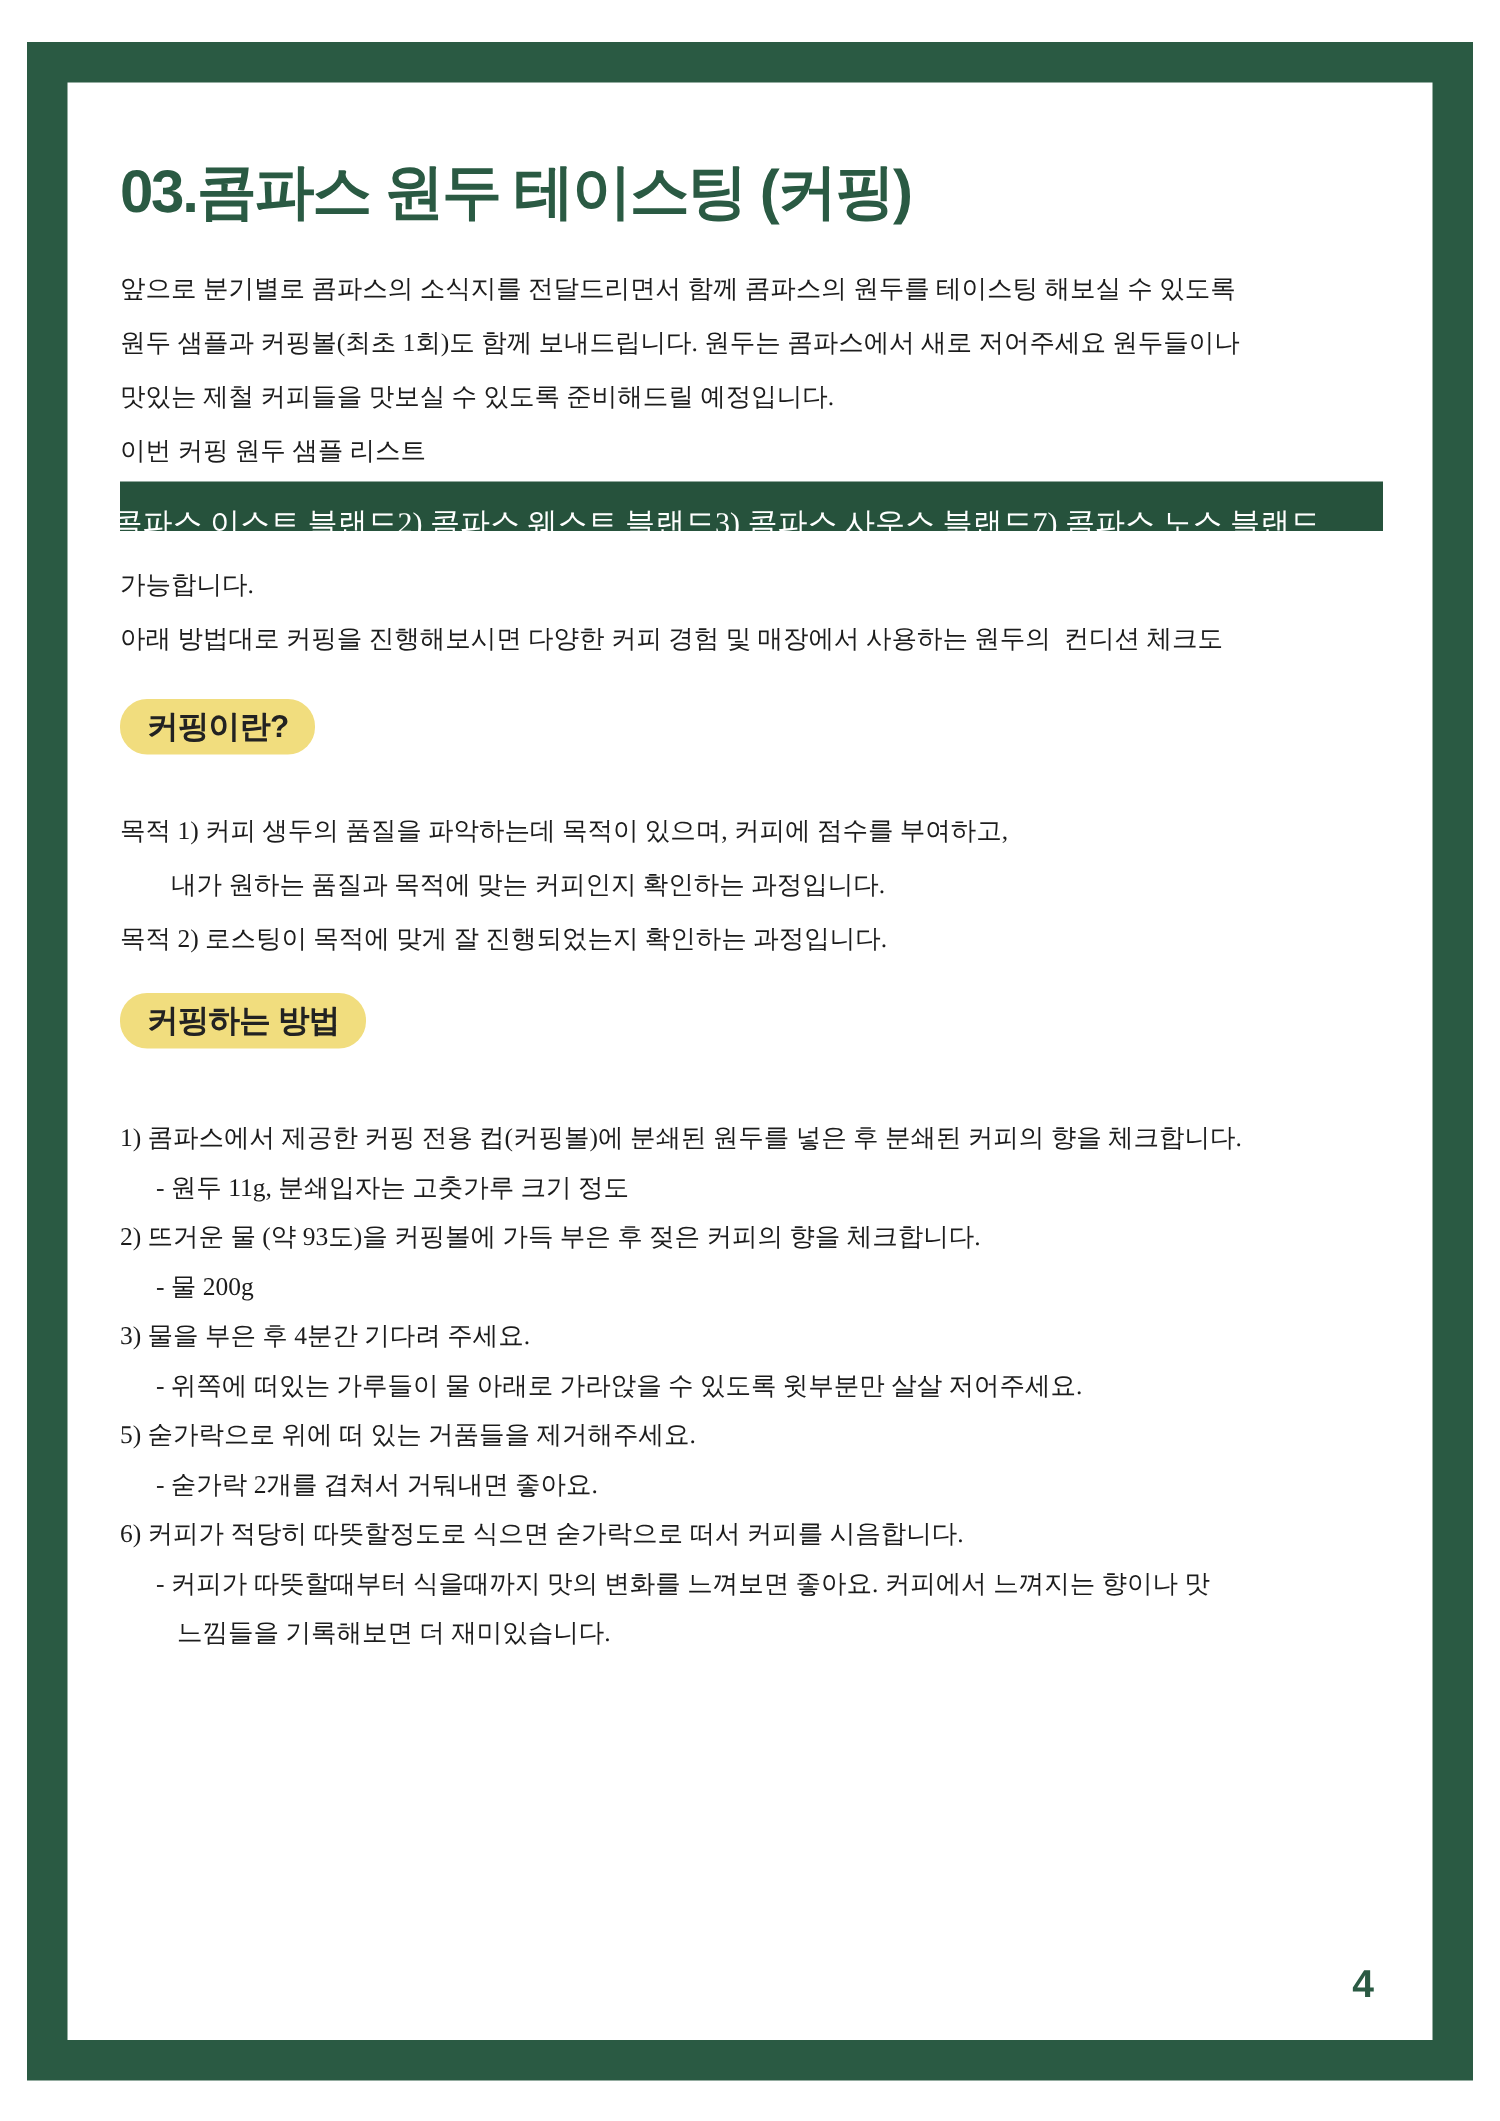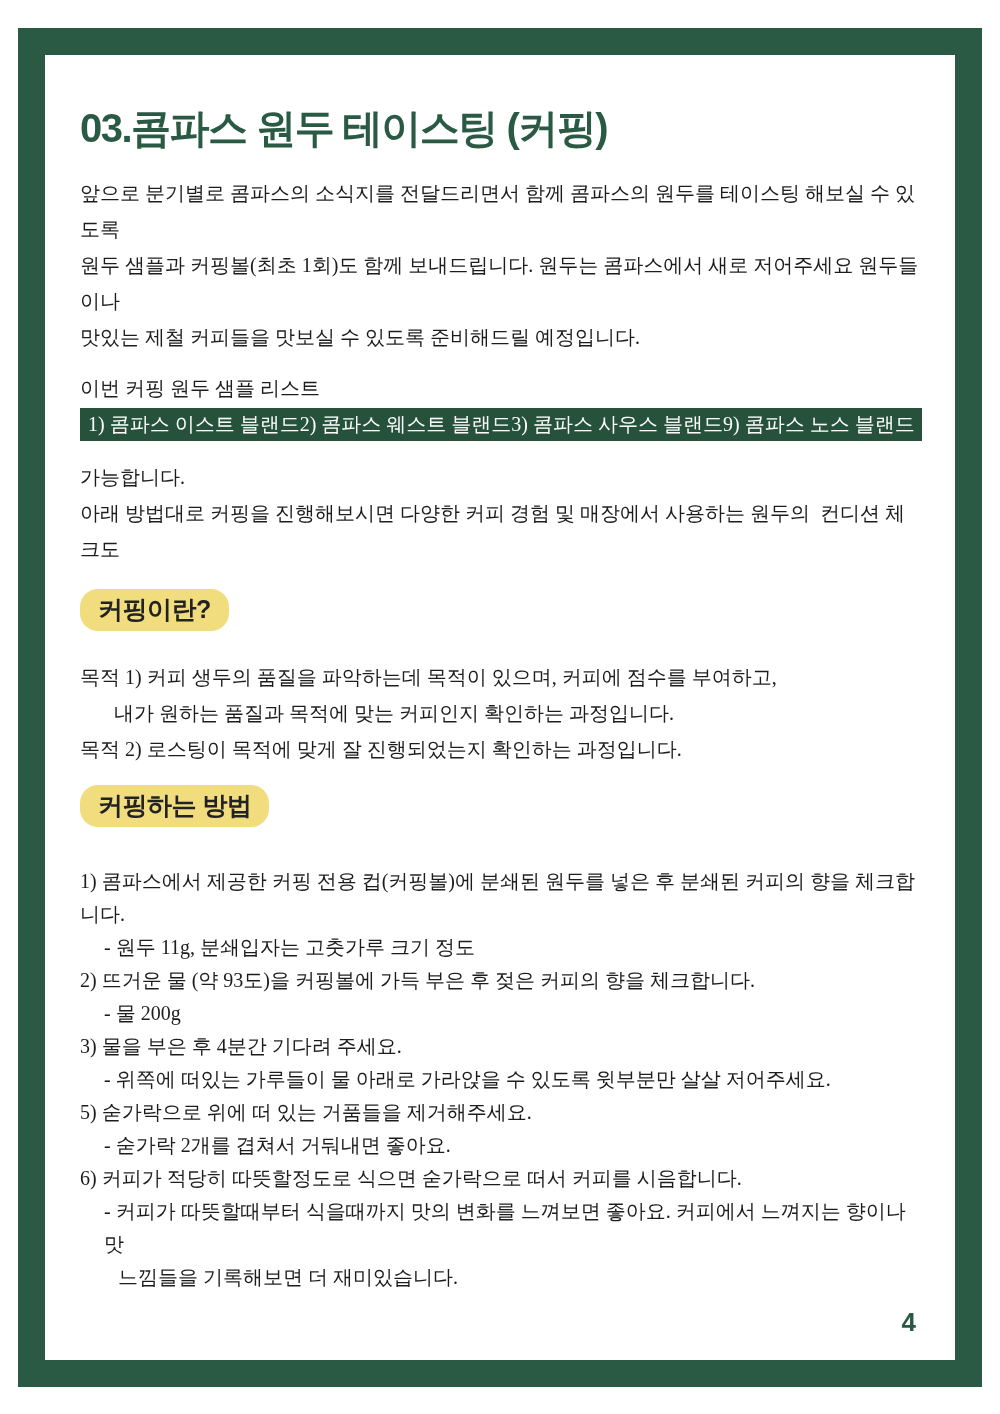--- a/index.html
+++ b/index.html
@@ -29,48 +29,48 @@
   }
   .title{
     margin:50px 0 0 0;
     font-family:"Liberation Sans","DejaVu Sans",sans-serif;
     font-weight:800;
     font-size:40px;
     letter-spacing:-1.5px;
     color:var(--brand-green);
     line-height:1.15;
   }
-  .body{font-size:20px;line-height:36px;margin:0;}
+  .body{font-size:17px;line-height:36px;margin:0;}
   .body .line{white-space:pre-wrap;}
   .intro{margin-top:24px;}
-  .sample-heading{margin-top:15px;}
+  .sample-heading{}
   .sample-bar{
     margin-top:2px;
     background:var(--bar-green);
     color:#ffffff;
     height:33px;
     line-height:33px;
     font-size:20px;
     display:flex;
-    justify-content:flex-start;
-    padding:0 42px 0 8px;
+    justify-content:flex-end;
+    padding:12px 42px 0 8px;
     white-space:nowrap;
   }
   .sample-note{margin-top:11px;}
   .benefit{margin-top:18px;}
   .pill-row{margin-top:22px;height:34px;}
   .pill-row.second{margin-top:18px;}
   .pill{
     display:inline-block;
     background:var(--highlight-yellow);
     border-radius:18px;
     padding:4px 18px 5px 18px;
     font-family:"Liberation Sans","DejaVu Sans",sans-serif;
     font-weight:700;
-    font-size:25px;
+    font-size:21px;
     color:#222222;
     letter-spacing:-0.5px;
   }
   .definition{margin-top:36px;}
   .definition .indent{padding-left:34px;}
   .steps{margin-top:46px;line-height:33px;}
   .steps .sub{padding-left:24px;}
   .steps .sub2{padding-left:38px;}
   .page-number{
     position:absolute;
@@ -97,21 +97,21 @@
     </div>
 
     <div class="body sample-heading">
       <div class="line">이번 커핑 원두 샘플 리스트</div>
     </div>
 
     <div class="sample-bar">
       <span>1) 콤파스 이스트 블랜드</span>
       <span>2) 콤파스 웨스트 블랜드</span>
       <span>3) 콤파스 사우스 블랜드</span>
-      <span>9) 콤파스 노스 블랜드</span>
+      <span>7) 콤파스 노스 블랜드</span>
     </div>
 
 
     <div class="body benefit">
       <div class="line">가능합니다.</div>
       <div class="line">아래 방법대로 커핑을 진행해보시면 다양한 커피 경험 및 매장에서 사용하는 원두의  컨디션 체크도</div>
     </div>
 
     <div class="pill-row">
       <span class="pill">커핑이란?</span>

